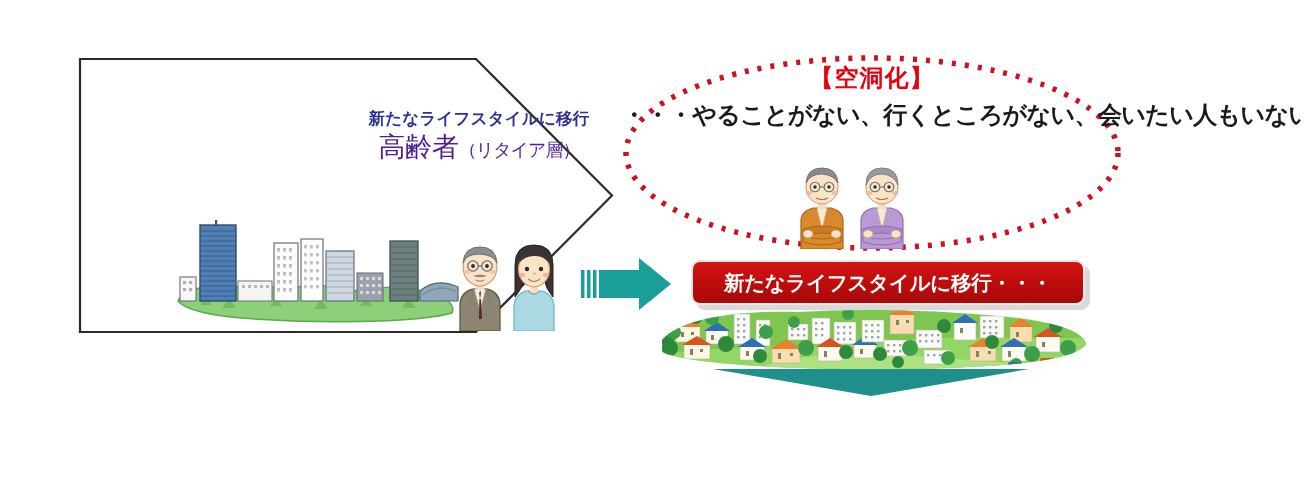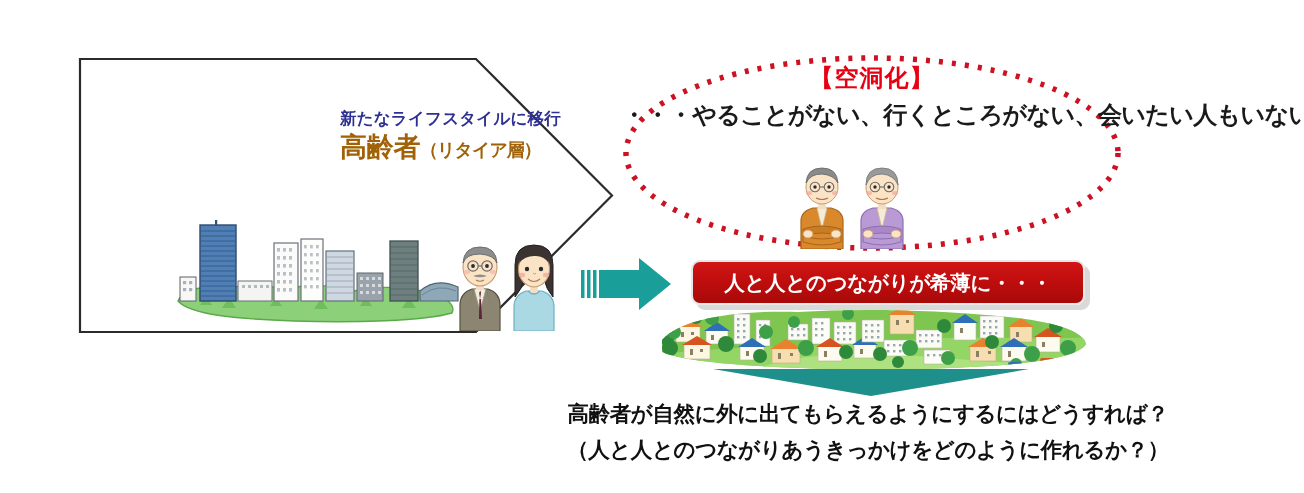--- a/index.html
+++ b/index.html
@@ -30,35 +30,36 @@
     width: 536px;
     height: 277px;
   }
   .pentagon-panel svg { display: block; }
 
   .pentagon-label-group {
     position: absolute;
     left: 262px;
     top: 54px;
     width: 278px;
+    text-align: center;
     line-height: 1.0;
     pointer-events: none;
   }
   .label-small {
     font-size: 16.5px;
     font-weight: bold;
     color: #2e3192;
     letter-spacing: 0.2px;
     white-space: nowrap;
   }
   .label-big {
     margin-top: 5px;
     font-size: 27px;
-    font-weight: bold;
-    color: #a16207;
+    font-weight: normal;
+    color: #4c1d95;
     white-space: nowrap;
     letter-spacing: -0.3px;
   }
   .label-big .paren {
     font-size: 18px;
     letter-spacing: -1px;
   }
 
   
   .city-scene {
@@ -472,21 +473,21 @@
       <line x1="84.8" y1="24" x2="89.2" y2="24" stroke="#6a6a6a" stroke-width="1.1"></line>
       <circle cx="80" cy="24" r="1.7" fill="#2b2b2b"></circle>
       <circle cx="94" cy="24" r="1.7" fill="#2b2b2b"></circle>
       <ellipse cx="74" cy="30" rx="3" ry="2" fill="#f0a89a" opacity="0.7"></ellipse>
       <ellipse cx="100" cy="30" rx="3" ry="2" fill="#f0a89a" opacity="0.7"></ellipse>
       <path d="M81 35 Q87 38, 93 35" fill="none" stroke="#a8704f" stroke-width="1.2"></path>
     </g>
   </svg>
 
   <div class="red-banner">
-    <span class="red-banner-text">人と人とのつながりが希薄に・・・</span>
+    <span class="red-banner-text">新たなライフスタイルに移行・・・</span>
   </div>
 
   <svg class="village-scene" viewBox="0 0 448 76">
     <defs>
       <clipPath id="villageClip">
         <path d="M14 44 C 34 22, 90 14, 150 16 C 210 12, 290 14, 350 20
                  C 400 24, 436 34, 438 48 C 430 64, 360 72, 250 73
                  C 140 74, 40 68, 14 56 Z"></path>
       </clipPath>
     </defs>
@@ -692,18 +693,14 @@
 
       <rect x="392" y="62" width="16" height="5" rx="2" fill="#d7541f"></rect>
       <rect x="360" y="66" width="14" height="4" rx="2" fill="#2f6fb5"></rect>
     </g>
   </svg>
 
   <svg class="teal-down-arrow" viewBox="0 0 316 27">
     <path d="M0 0 L316 0 L158 27 Z" fill="#1f8f8c"></path>
   </svg>
 
-  <div class="bottom-text">
-    <div class="bottom-line1">高齢者が自然に外に出てもらえるようにするにはどうすれば？</div>
-    <div class="bottom-line2">（人と人とのつながりあうきっかけをどのように作れるか？）</div>
-  </div>
 
 </div>
 
 </body></html>

